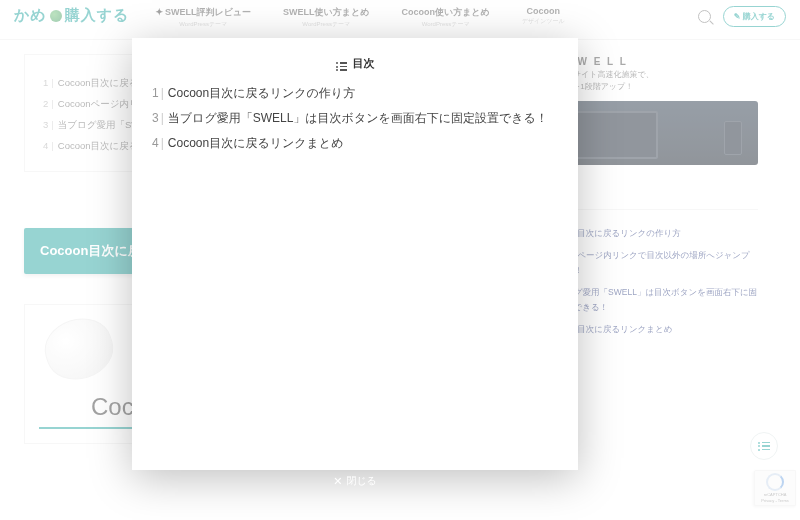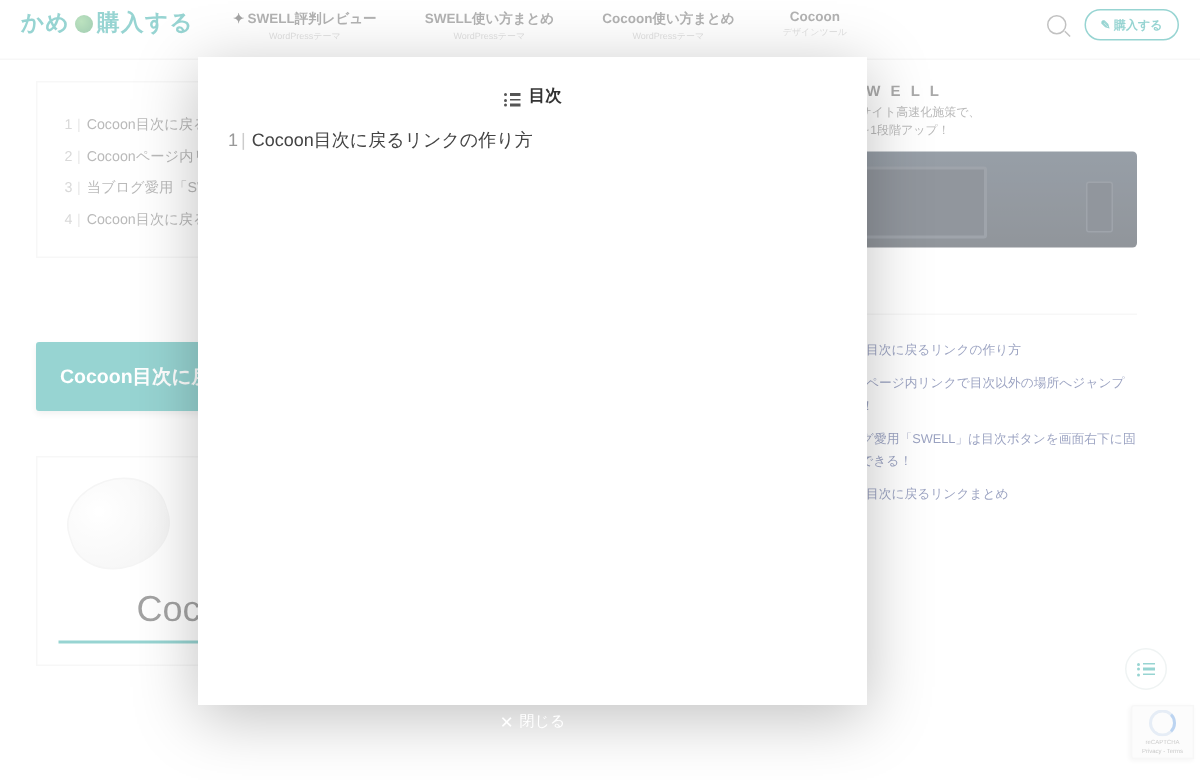--- a/index.html
+++ b/index.html
@@ -169,19 +169,21 @@
           </span>
           <span>
             <i></i>
             <b></b>
           </span>
         </span>
       <span>目次</span>
     </div>
     <div class="modal-list">
       <div class="row"><span class="n">1</span><span class="sep">|</span><span>Cocoon目次に戻るリンクの作り方</span></div>
+      <div class="row"><span class="n">3</span><span class="sep">|</span><span>当ブログ愛用「SWELL」は目次ボタンを画面右下に固定設置できる！</span></div>
+      <div class="row"><span class="n">4</span><span class="sep">|</span><span>Cocoon目次に戻るリンクまとめ</span></div>
     </div>
   </div>
   <div class="close-bar">
     <span class="x-ic">✕</span>
     <span>閉じる</span>
   </div>
 </div>
 
 </body></html>

